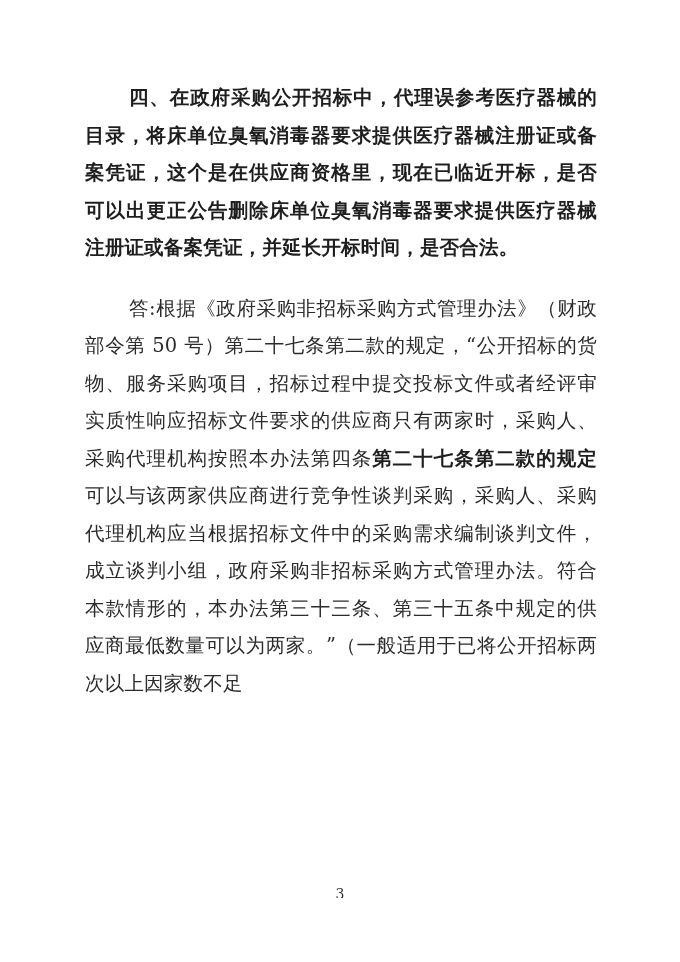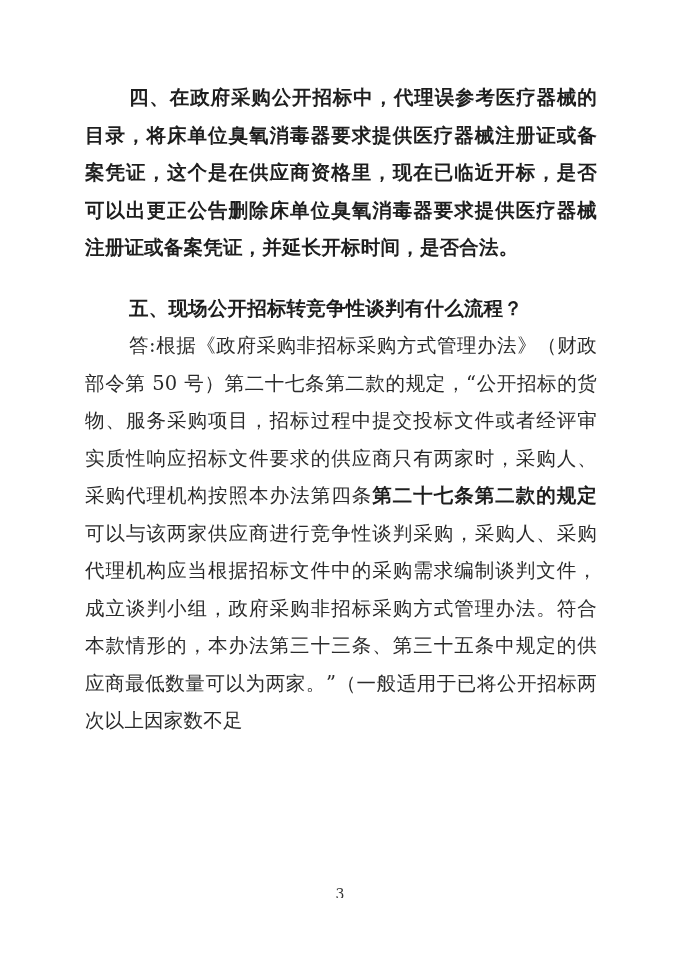--- a/index.html
+++ b/index.html
@@ -62,20 +62,19 @@
 <body>
 
 <div class="page">
   <div class="content">
 
     <section class="qa">
       <p class="question">四、在政府采购公开招标中，代理误参考医疗器械的目录，将床单位臭氧消毒器要求提供医疗器械注册证或备案凭证，这个是在供应商资格里，现在已临近开标，是否可以出更正公告删除床单位臭氧消毒器要求提供医疗器械注册证或备案凭证，并延长开标时间，是否合法。</p>
     </section>
 
     <section class="qa qa-second">
-      <p class="question">五、现场公开招标转竞争性谈判有什么流程？</p>
       <p class="answer"><span>答:根据《政府采购非招标采购方式管理办法》（财政部令第 50 号）第二十七条第二款的规定，“公开招标的货物、服务采购项目，招标过程中提交投标文件或者经评审实质性响应招标文件要求的供应商只有两家时，采购人、采购代理机构按照本办法第四条</span><span class="bold-run">第二十七条第二款的规定</span><span>可以与该两家供应商进行竞争性谈判采购，采购人、采购代理机构应当根据招标文件中的采购需求编制谈判文件，成立谈判小组，政府采购非招标采购方式管理办法。符合本款情形的，本办法第三十三条、第三十五条中规定的供应商最低数量可以为两家。”（一般适用于已将公开招标两次以上因家数不足</span></p>
     </section>
 
   </div>
 
   <div class="page-number">3</div>
 </div>
 
 </body></html>

